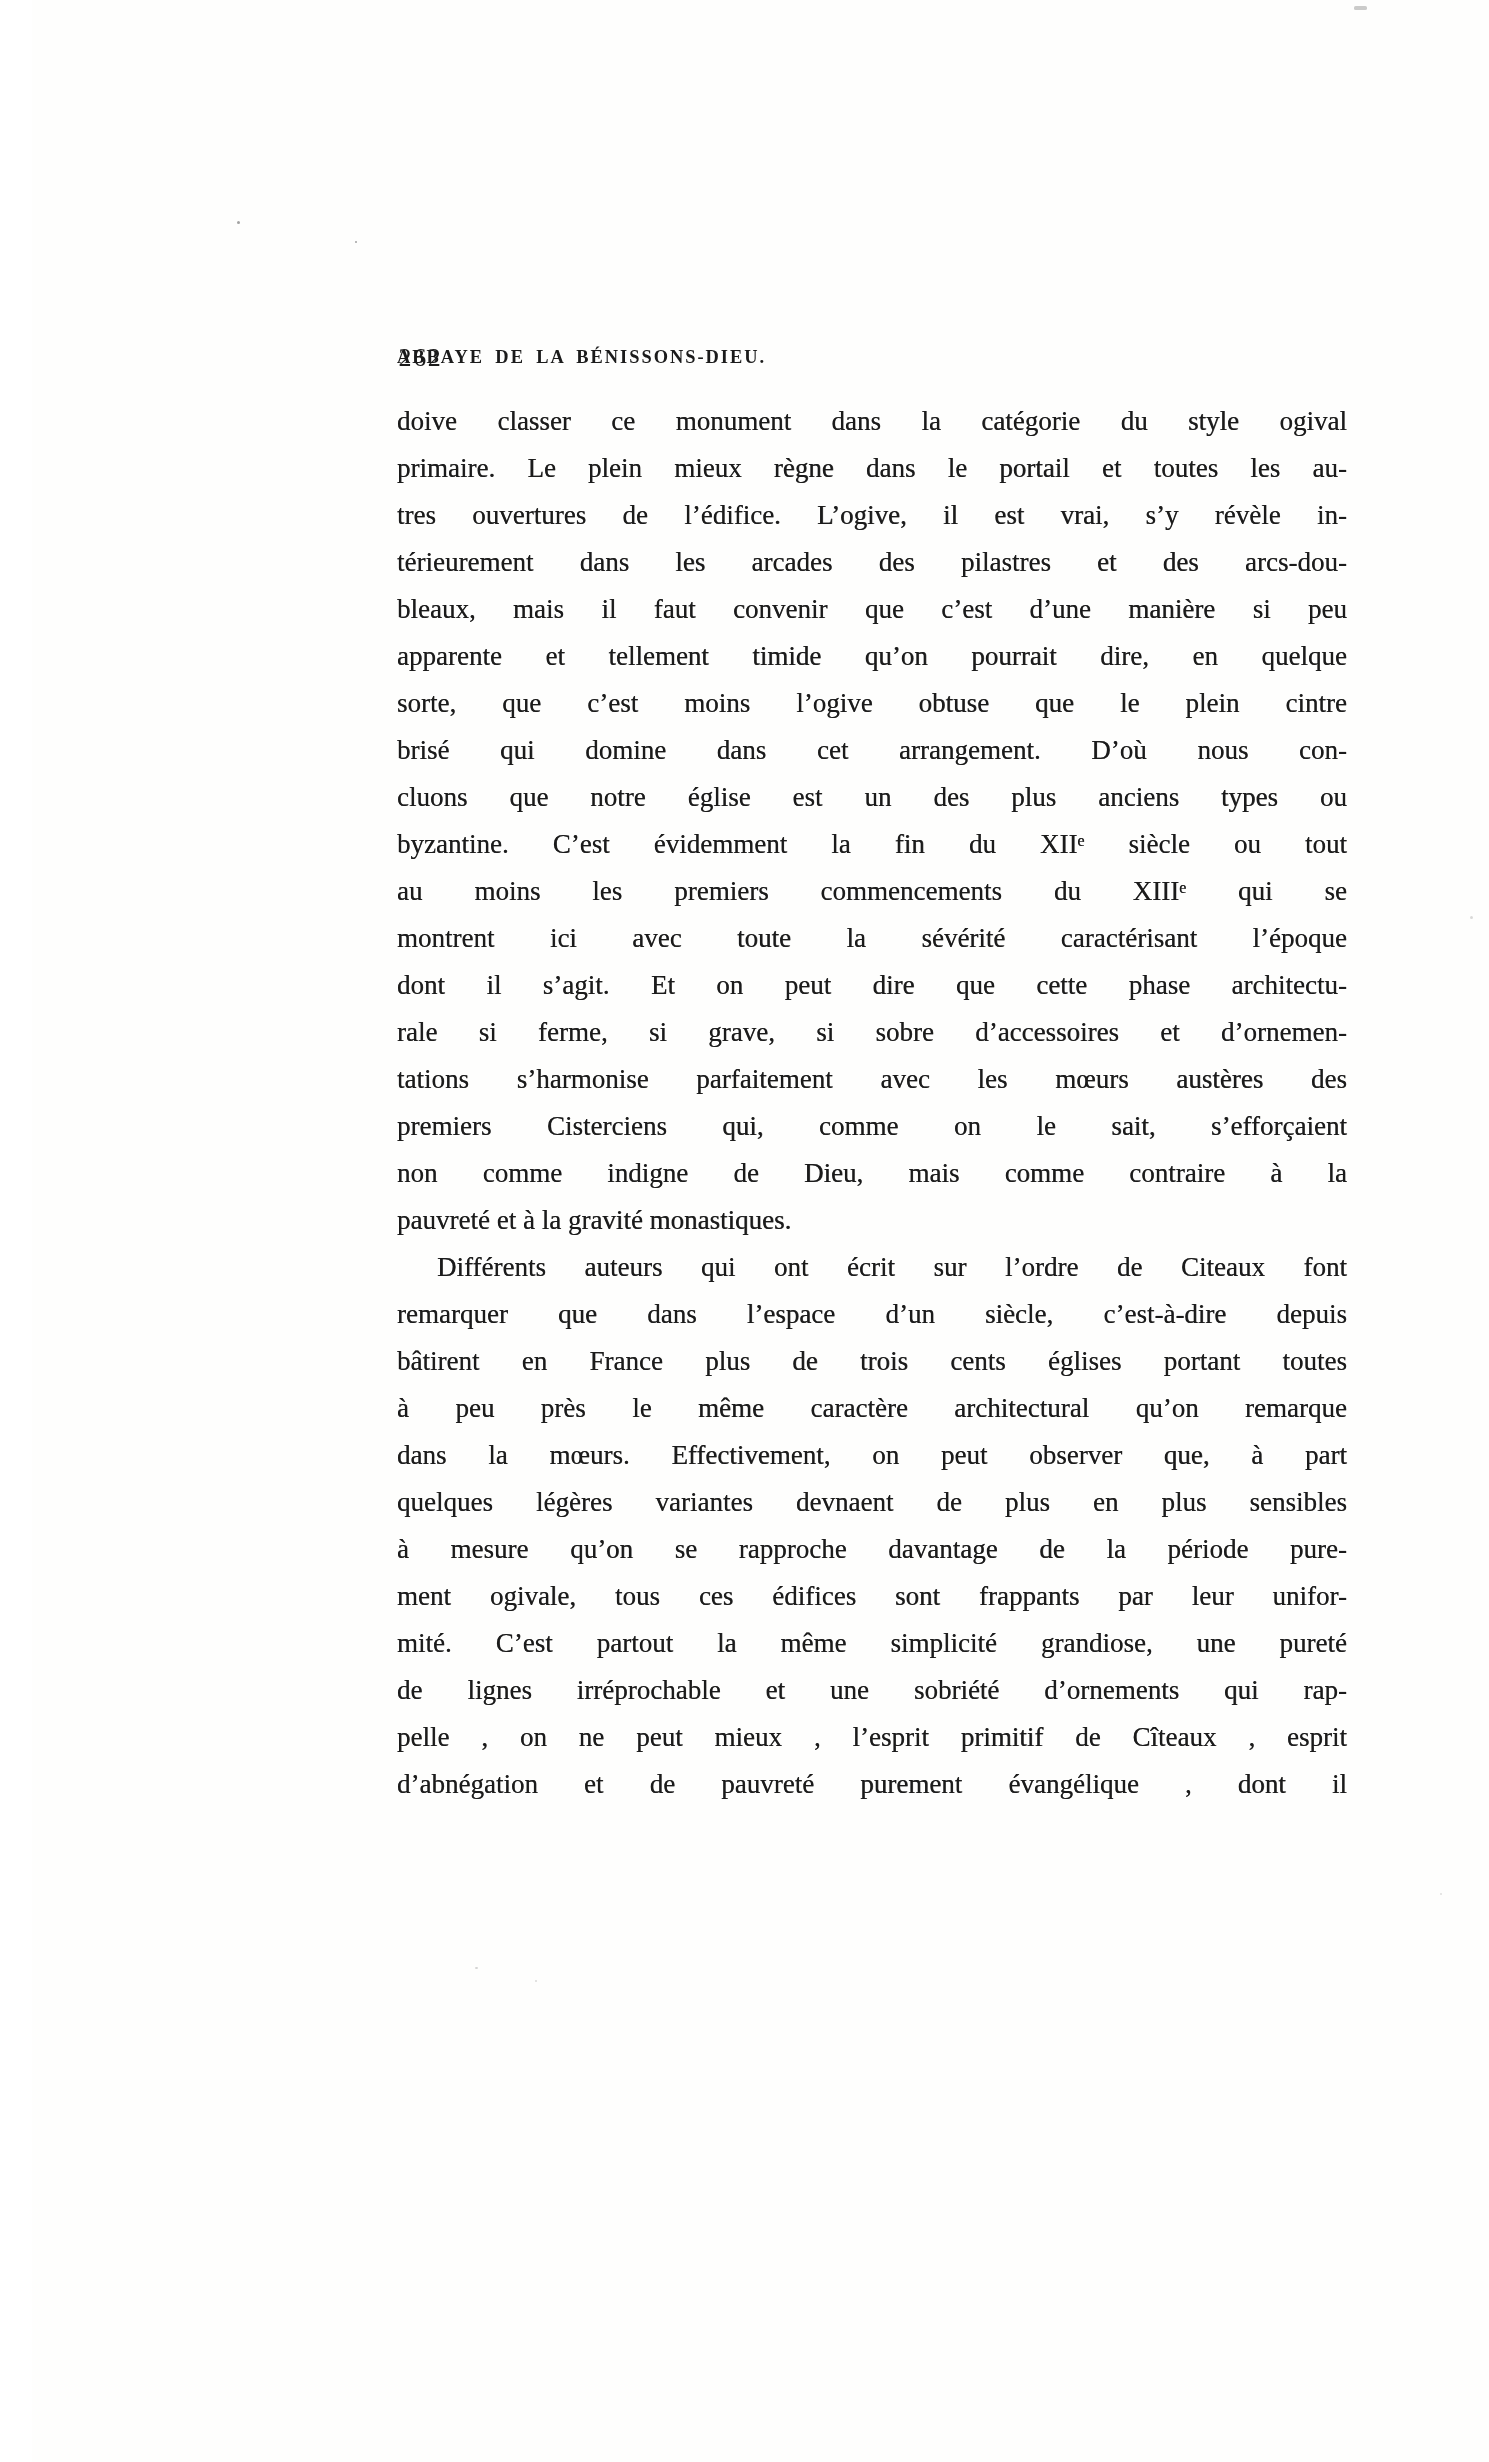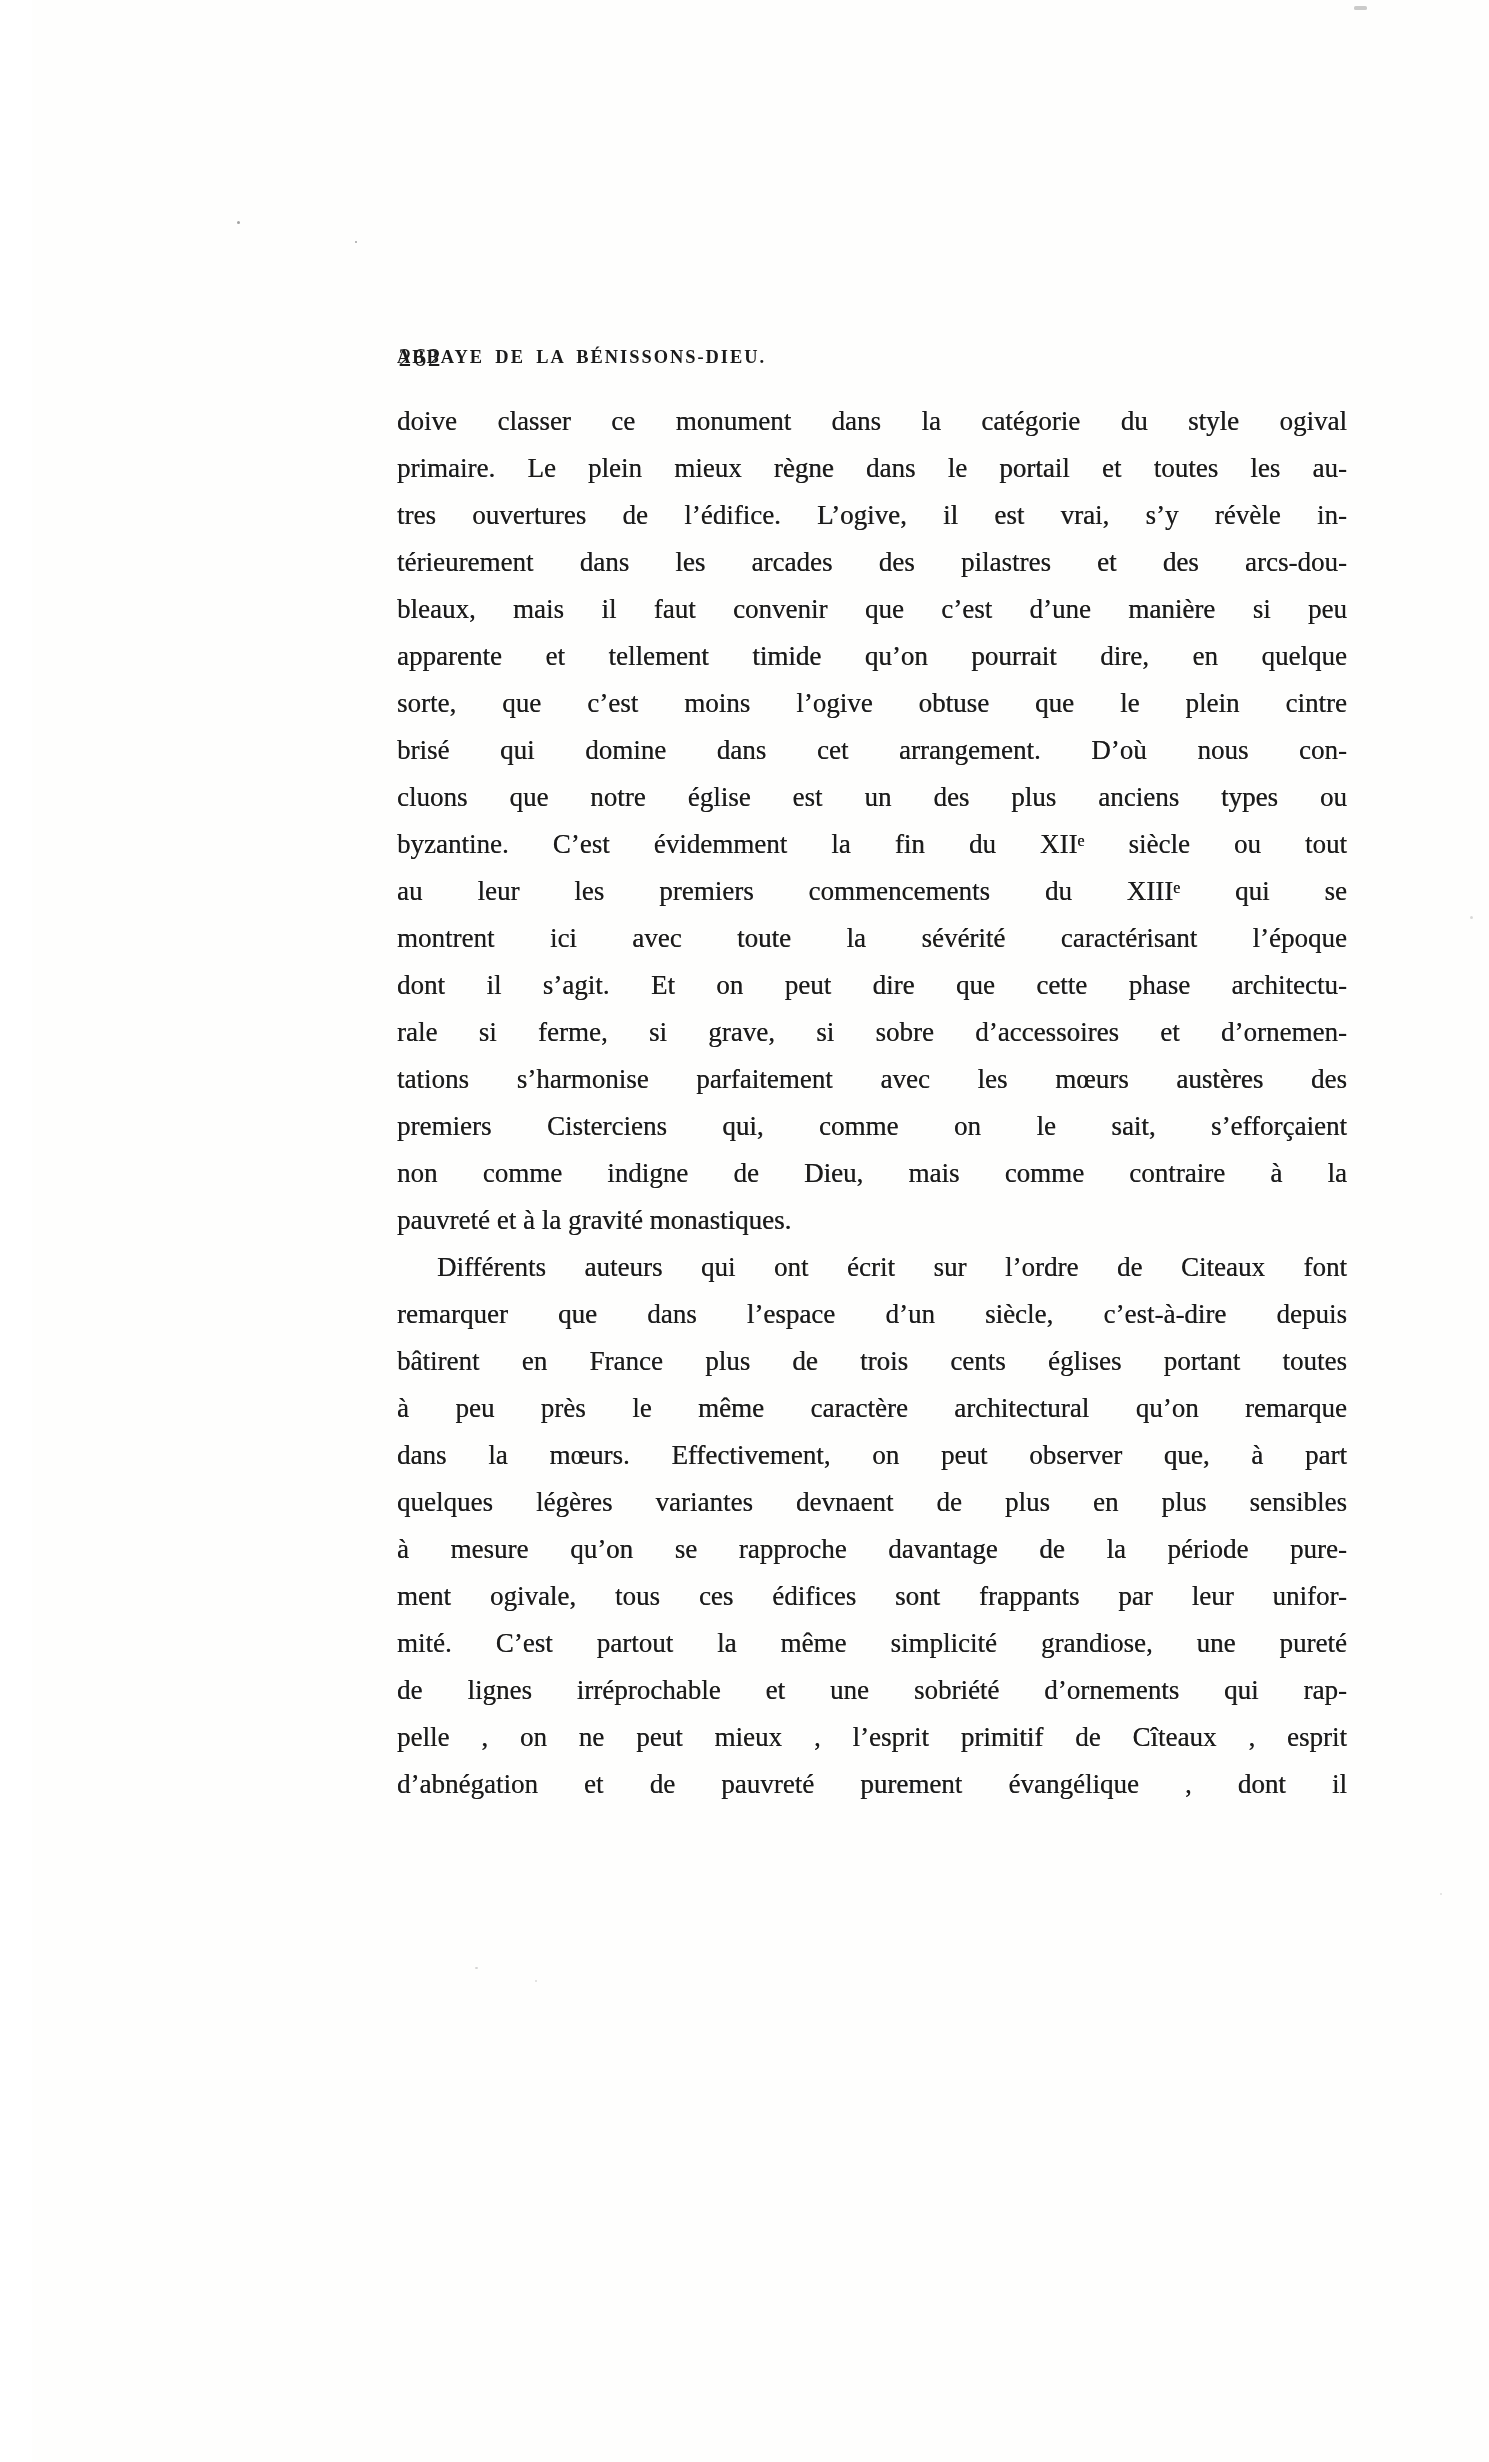--- a/index.html
+++ b/index.html
@@ -83,21 +83,21 @@
       <div class="line">doive classer ce monument dans la catégorie du style ogival</div>
       <div class="line">primaire. Le plein mieux règne dans le portail et toutes les au-</div>
       <div class="line">tres ouvertures de l’édifice. L’ogive, il est vrai, s’y révèle in-</div>
       <div class="line">térieurement dans les arcades des pilastres et des arcs-dou-</div>
       <div class="line">bleaux, mais il faut convenir que c’est d’une manière si peu</div>
       <div class="line">apparente et tellement timide qu’on pourrait dire, en quelque</div>
       <div class="line">sorte, que c’est moins l’ogive obtuse que le plein cintre</div>
       <div class="line">brisé qui domine dans cet arrangement. D’où nous con-</div>
       <div class="line">cluons que notre église est un des plus anciens types ou</div>
       <div class="line">byzantine. C’est évidemment la fin du XIIᵉ siècle ou tout</div>
-      <div class="line">au leur les premiers commencements du XIIIᵉ qui se</div>
+      <div class="line">au moins les premiers commencements du XIIIᵉ qui se</div>
       <div class="line">montrent ici avec toute la sévérité caractérisant l’époque</div>
       <div class="line">dont il s’agit. Et on peut dire que cette phase architectu-</div>
       <div class="line">rale si ferme, si grave, si sobre d’accessoires et d’ornemen-</div>
       <div class="line">tations s’harmonise parfaitement avec les mœurs austères des</div>
       <div class="line">premiers Cisterciens qui, comme on le sait, s’efforçaient</div>
       <div class="line">non comme indigne de Dieu, mais comme contraire à la</div>
       <div class="line no-justify">pauvreté et à la gravité monastiques.</div>
       <div class="line indent">Différents auteurs qui ont écrit sur l’ordre de Citeaux font</div>
       <div class="line">remarquer que dans l’espace d’un siècle, c’est-à-dire depuis</div>
       <div class="line">bâtirent en France plus de trois cents églises portant toutes</div>

